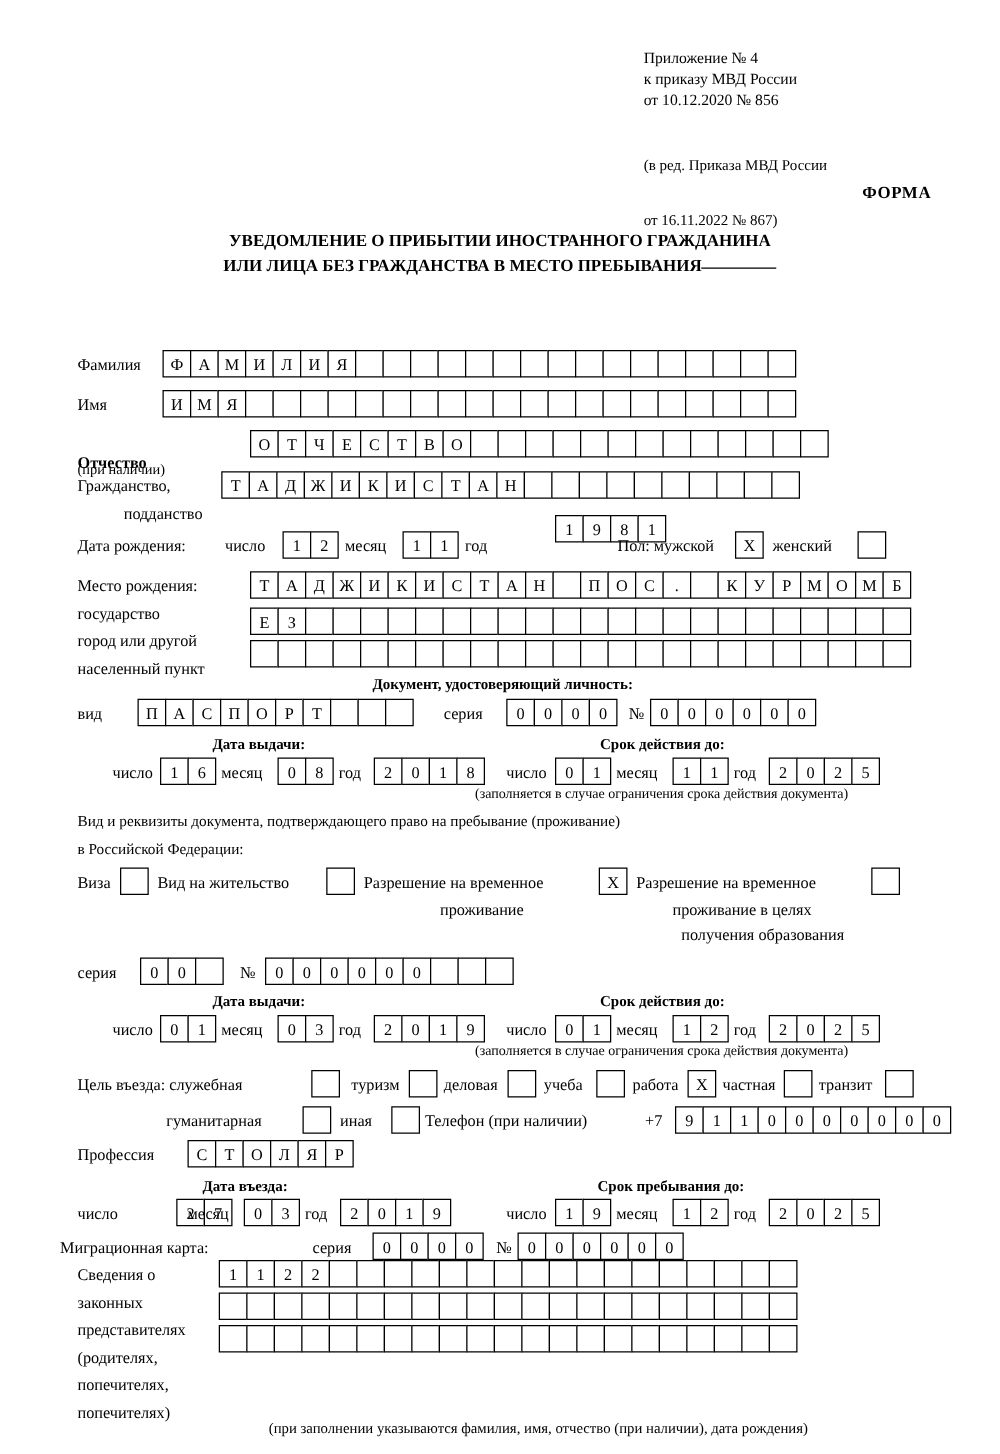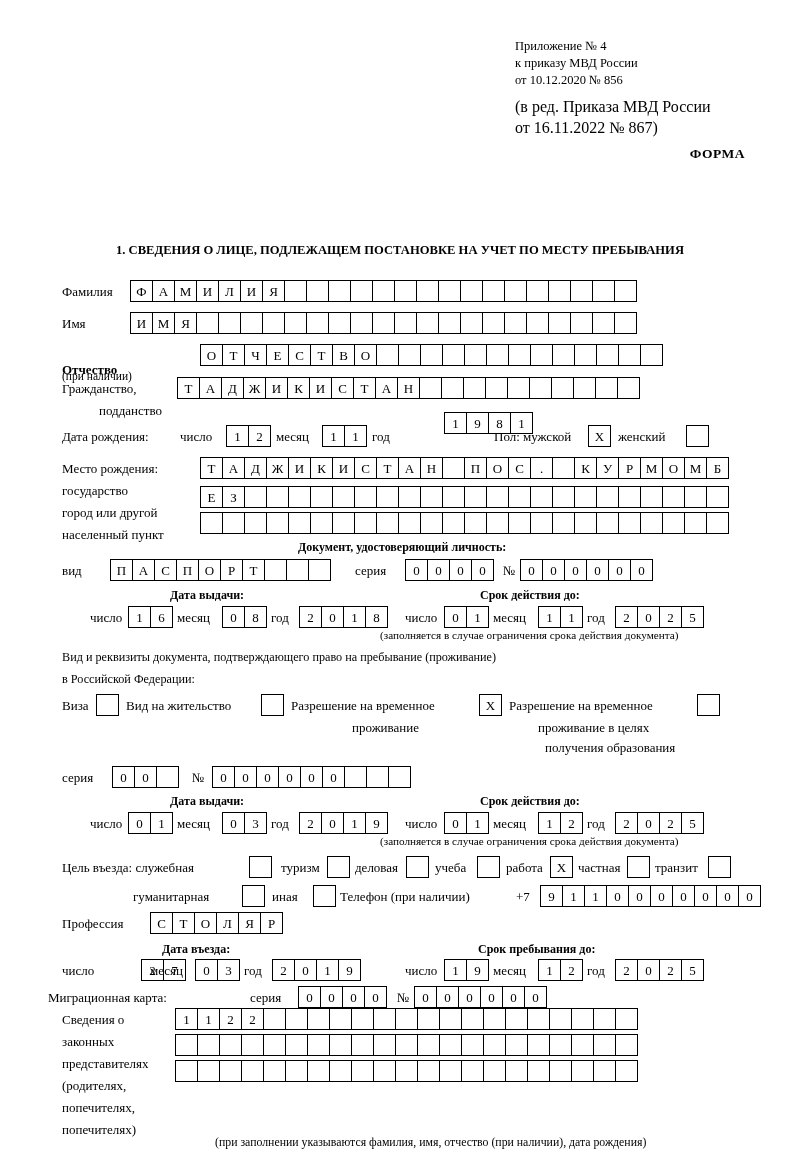--- a/index.html
+++ b/index.html
@@ -8,21 +8,21 @@
     font-family:"Liberation Serif", serif;
     color:#000;
     position:relative;
     font-size:13px;
   }
   .page{position:relative;width:800px;height:1163px;box-sizing:border-box;padding:0;}
   .hdr{
     position:absolute; top:38px; right:55px; text-align:left; width:230px;
     font-size:12.5px; line-height:1.35;
   }
-  .hdr .small{font-size:16px;}
+  .hdr .small{font-size:12px;margin-top:28px;}
   .hdr .gap{height:7px;}
   .forma{
     position:absolute; top:146px; right:55px; font-weight:bold; font-size:13.5px; letter-spacing:.5px;
   }
   .title{
     position:absolute; top:183px; left:0; width:800px; text-align:center;
     font-weight:bold; font-size:13.6px; line-height:1.5;
   }
   .title .line2{white-space:nowrap;}
   .title .blank{display:inline-block;width:60px;border-bottom:1px solid #000;vertical-align:2px;}
@@ -51,22 +51,25 @@
     <div>Приложение № 4</div>
     <div>к приказу МВД России</div>
     <div>от 10.12.2020 № 856</div>
     <div class="gap"></div>
     <div class="small">(в ред. Приказа МВД России</div>
     <div class="small">от 16.11.2022 № 867)</div>
   </div>
 
   <div class="forma">ФОРМА</div>
 
-
-  <div class="sect1">1. СВЕДЕНИЯ О ЛИЦЕ, ПОДЛЕЖАЩЕМ ПОСТАНОВКЕ НА УЧЕТ ПО МЕСТУ ПРЕБЫВАНИЯ</div>
+  <div class="title">
+    <div>УВЕДОМЛЕНИЕ О ПРИБЫТИИ ИНОСТРАННОГО ГРАЖДАНИНА</div>
+    <div class="line2"><span>ИЛИ ЛИЦА БЕЗ ГРАЖДАНСТВА В МЕСТО ПРЕБЫВАНИЯ</span><span class="blank"></span></div>
+  </div>
+
 
   <div class="abs" style="top:284px; left:62px;">Фамилия</div>
   <div class="abs cells" id="cells-surname" style="top:280px; left:130px;"><span class="c">Ф</span><span class="c">А</span><span class="c">М</span><span class="c">И</span><span class="c">Л</span><span class="c">И</span><span class="c">Я</span><span class="c"></span><span class="c"></span><span class="c"></span><span class="c"></span><span class="c"></span><span class="c"></span><span class="c"></span><span class="c"></span><span class="c"></span><span class="c"></span><span class="c"></span><span class="c"></span><span class="c"></span><span class="c"></span><span class="c"></span><span class="c"></span></div>
 
   <div class="abs" style="top:316px; left:62px;">Имя</div>
   <div class="abs cells" id="cells-name" style="top:312px; left:130px;"><span class="c">И</span><span class="c">М</span><span class="c">Я</span><span class="c"></span><span class="c"></span><span class="c"></span><span class="c"></span><span class="c"></span><span class="c"></span><span class="c"></span><span class="c"></span><span class="c"></span><span class="c"></span><span class="c"></span><span class="c"></span><span class="c"></span><span class="c"></span><span class="c"></span><span class="c"></span><span class="c"></span><span class="c"></span><span class="c"></span><span class="c"></span></div>
 
   <div class="abs" style="top:362px; left:62px;font-weight:bold;">Отчество</div>
   <div class="abs small" style="top:370px; left:62px;">(при наличии)</div>
   <div class="abs cells" id="cells-patronymic" style="top:344px; left:200px;"><span class="c">О</span><span class="c">Т</span><span class="c">Ч</span><span class="c">Е</span><span class="c">С</span><span class="c">Т</span><span class="c">В</span><span class="c">О</span><span class="c"></span><span class="c"></span><span class="c"></span><span class="c"></span><span class="c"></span><span class="c"></span><span class="c"></span><span class="c"></span><span class="c"></span><span class="c"></span><span class="c"></span><span class="c"></span><span class="c"></span></div>

